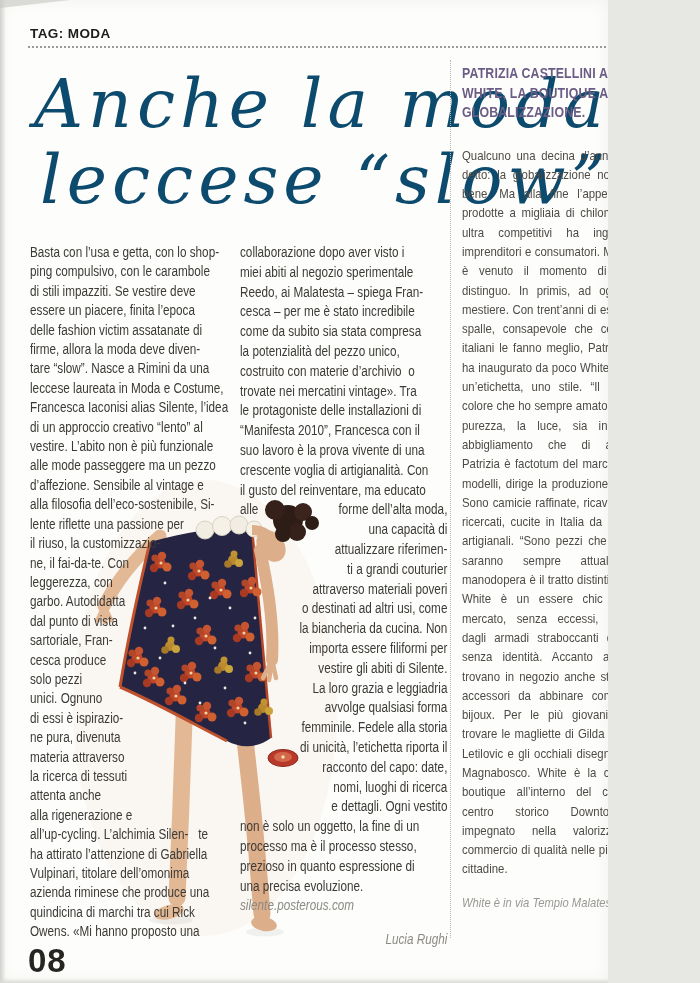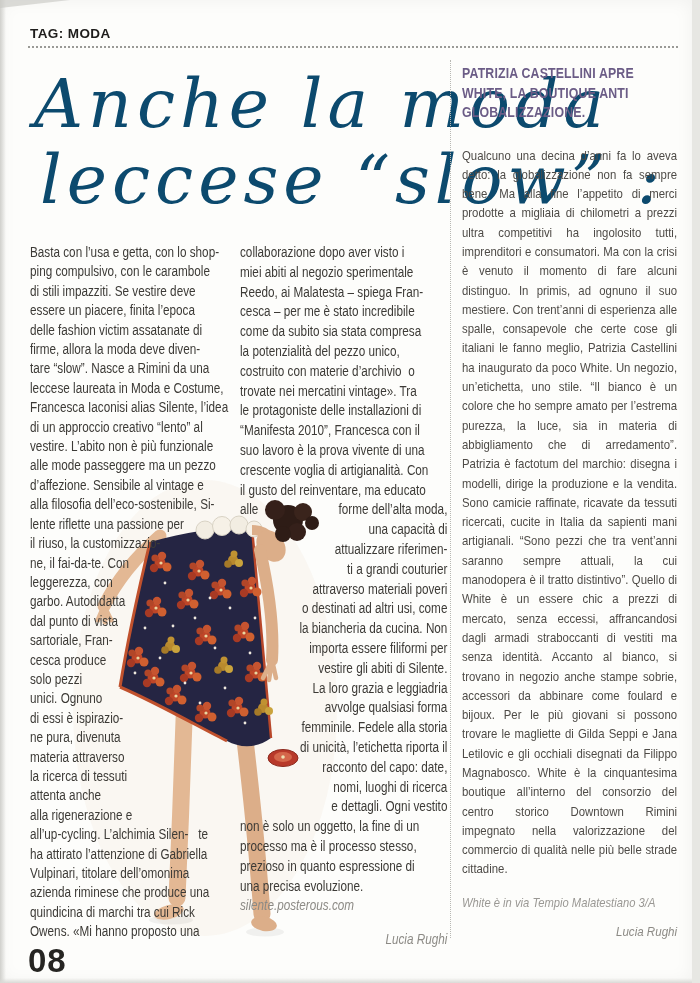--- a/index.html
+++ b/index.html
@@ -1,16 +1,16 @@
 <!DOCTYPE html>
 <html><head>
 <meta charset="utf-8">
 <style>
   html,body{margin:0;padding:0;background:#e7e7e3;}
-  .page{position:relative;width:692px;height:983px;background:#fdfdfb;overflow:hidden;
+  .page{position:relative;width:608px;height:983px;background:#fdfdfb;overflow:hidden;
         font-family:"Liberation Sans",sans-serif;box-shadow:inset 0 0 18px rgba(0,0,0,.05);}
   .scan-left{position:absolute;left:0;top:0;width:6px;height:100%;
         background:linear-gradient(90deg,#d0d0cc,rgba(253,253,251,0));}
   .scan-corner{position:absolute;left:0;top:0;width:0;height:0;
         border-top:8px solid #c9c9c4;border-right:70px solid transparent;opacity:.65;}
   .scan-bottom{position:absolute;left:0;bottom:0;width:100%;height:5px;
         background:linear-gradient(0deg,#dadad6,rgba(253,253,251,0));}
 
   .tag{position:absolute;left:30px;top:26px;font-size:13.5px;font-weight:bold;
         color:#1e1d1b;letter-spacing:.4px;}

